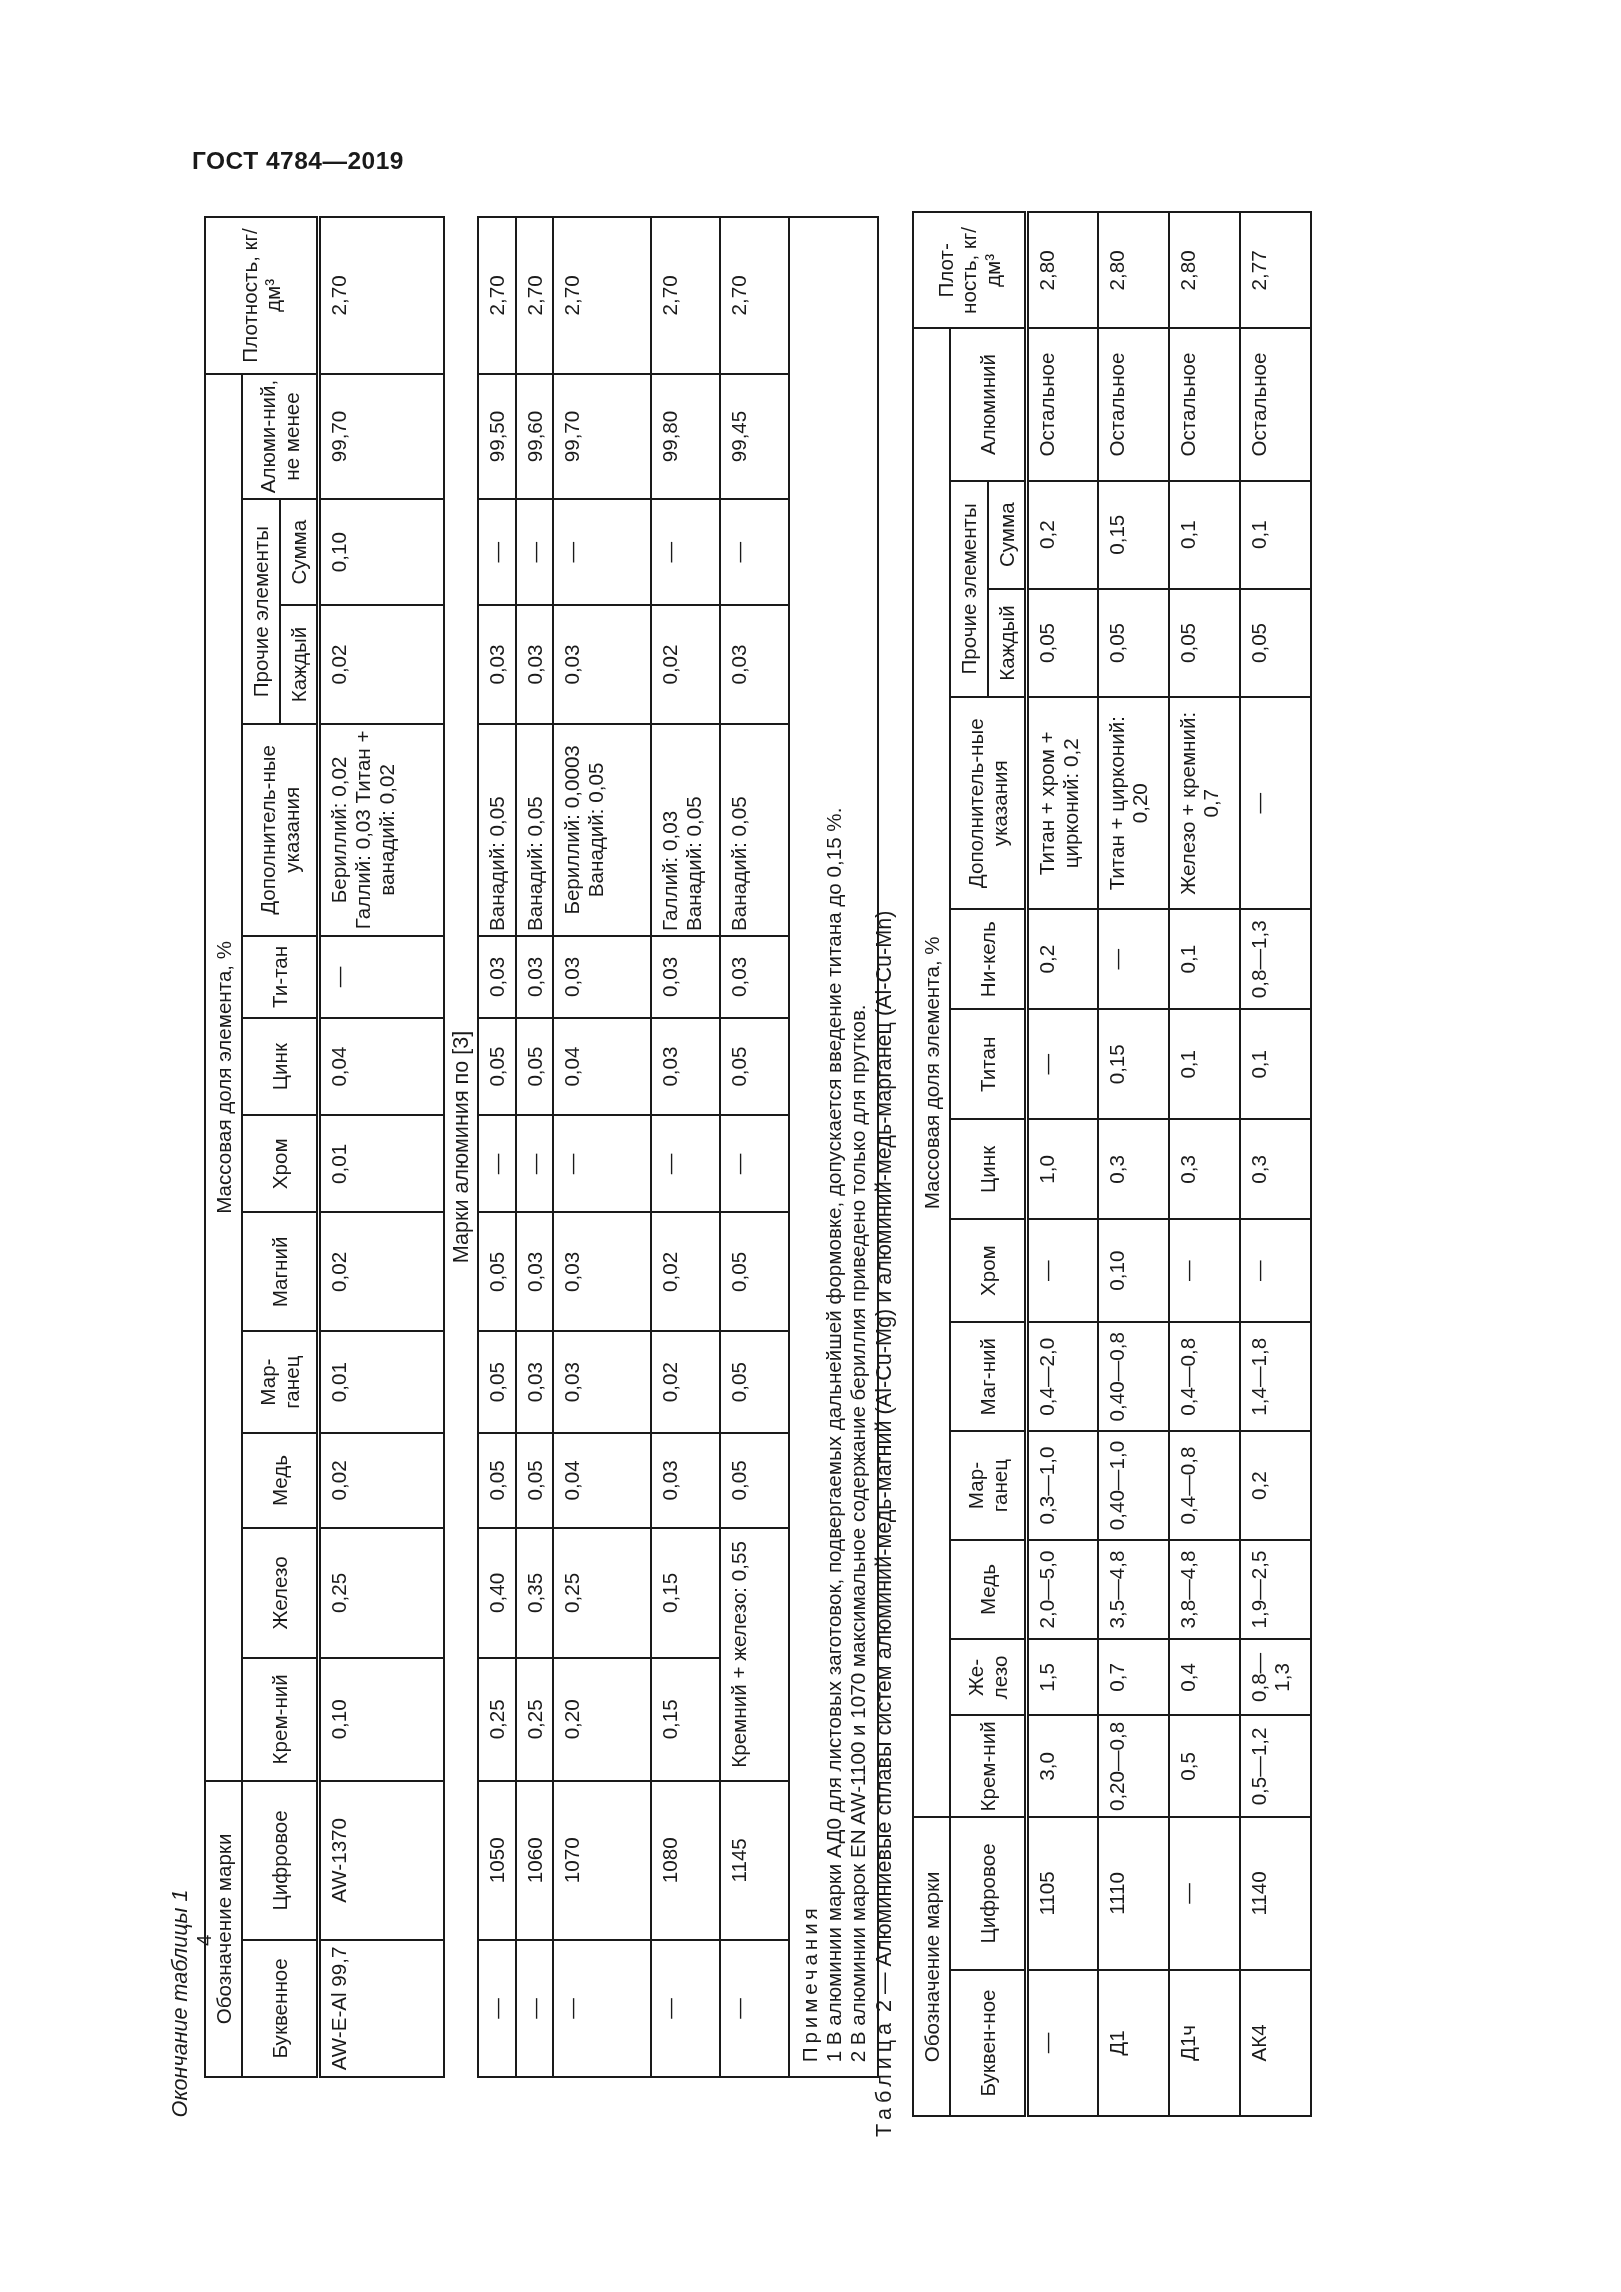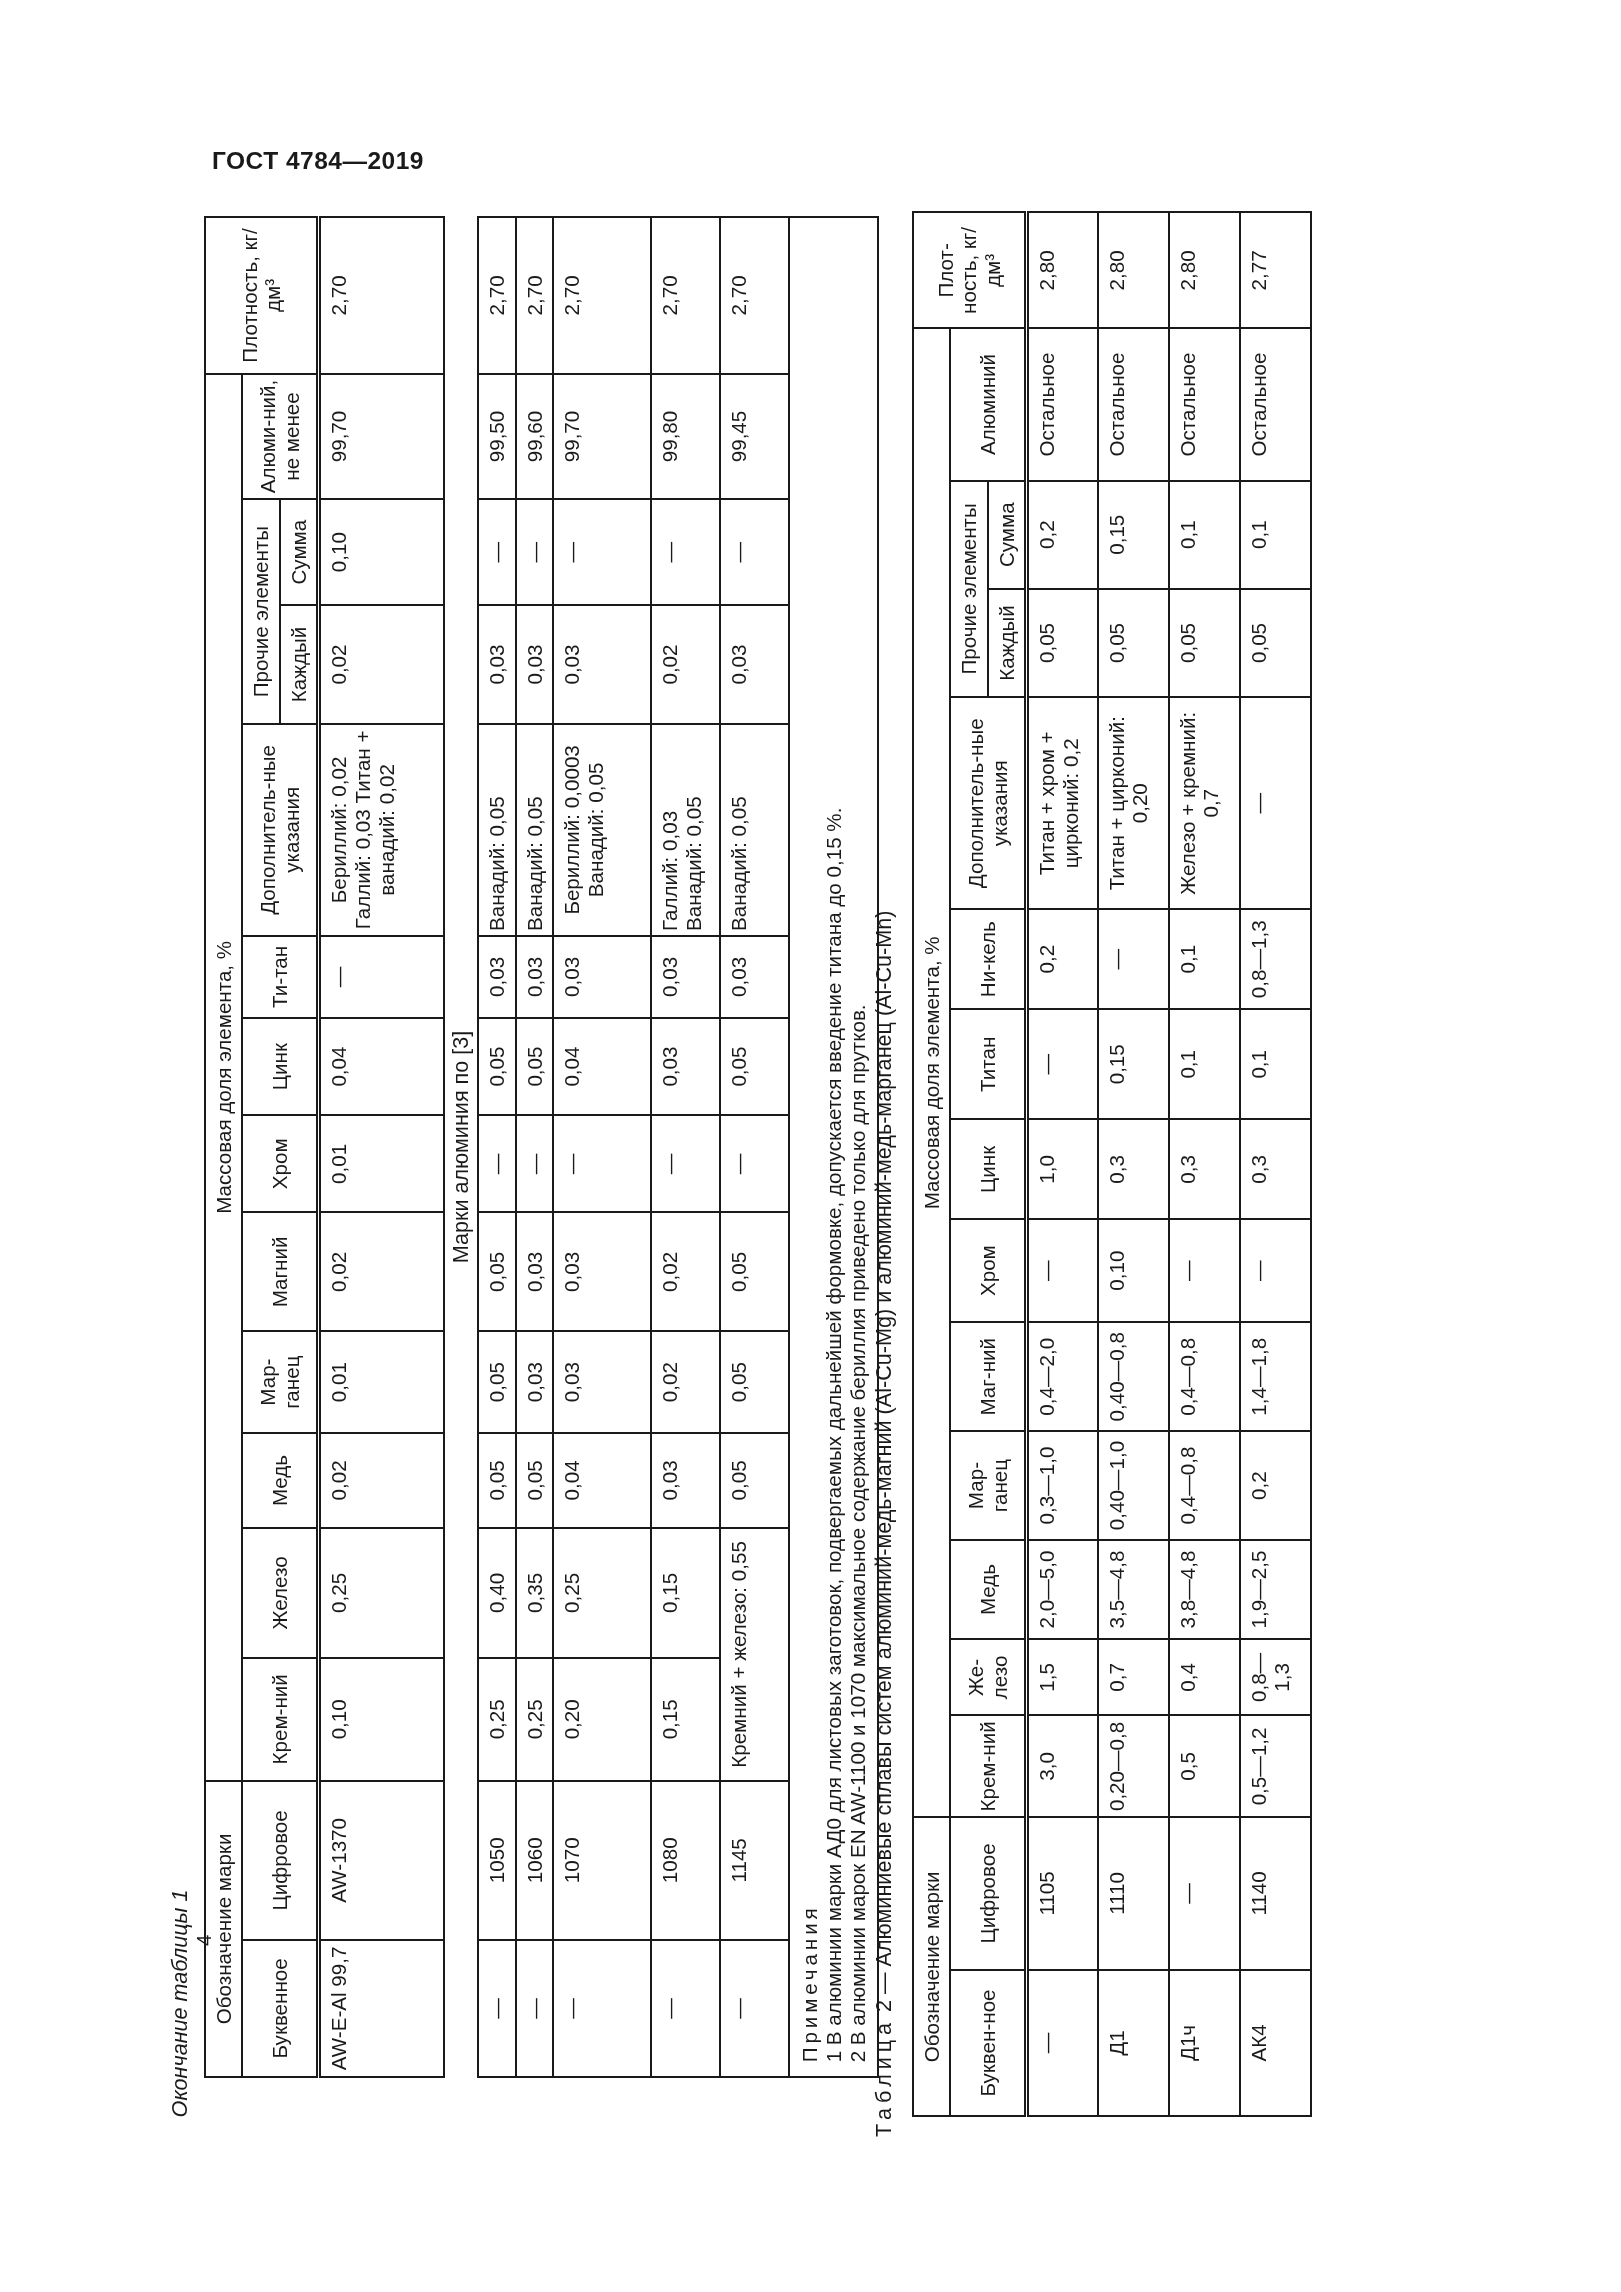--- a/index.html
+++ b/index.html
@@ -1,18 +1,18 @@
 <!DOCTYPE html>
 <html><head>
 <meta charset="utf-8">
 <style>
   html, body { margin:0; padding:0; background:#ffffff; }
   body { width:1621px; height:2293px; position:relative; overflow:hidden;
          font-family:"Liberation Sans", sans-serif; color:#1a1a1a; }
-  .doc-header { position:absolute; left:192px; top:147px; font-size:24.5px; font-weight:bold; letter-spacing:0.5px;margin-left:20px; }
+  .doc-header { position:absolute; left:192px; top:147px; font-size:24.5px; font-weight:bold; letter-spacing:0.5px; }
   .page-num { position:absolute; left:192px; top:1946px; font-size:20.6px;
               transform:rotate(-90deg); transform-origin:left top; }
   
   .land { position:absolute; width:1921px; height:1304px; left:167px; top:2137px;
           transform:rotate(-90deg); transform-origin:left top; }
   .cap-italic { position:absolute; left:19.6px; top:0px; font-size:21.6px; font-style:italic; }
   table { border-collapse:collapse; position:absolute; font-size:20.6px; }
   td, th { border:2px solid #1a1a1a; text-align:center; vertical-align:top; padding:5.9px 3.9px; font-weight:normal; line-height:1.15; }
   th { vertical-align:middle; }
   .dbl-bot { border-bottom:5.9px double #1a1a1a; }

